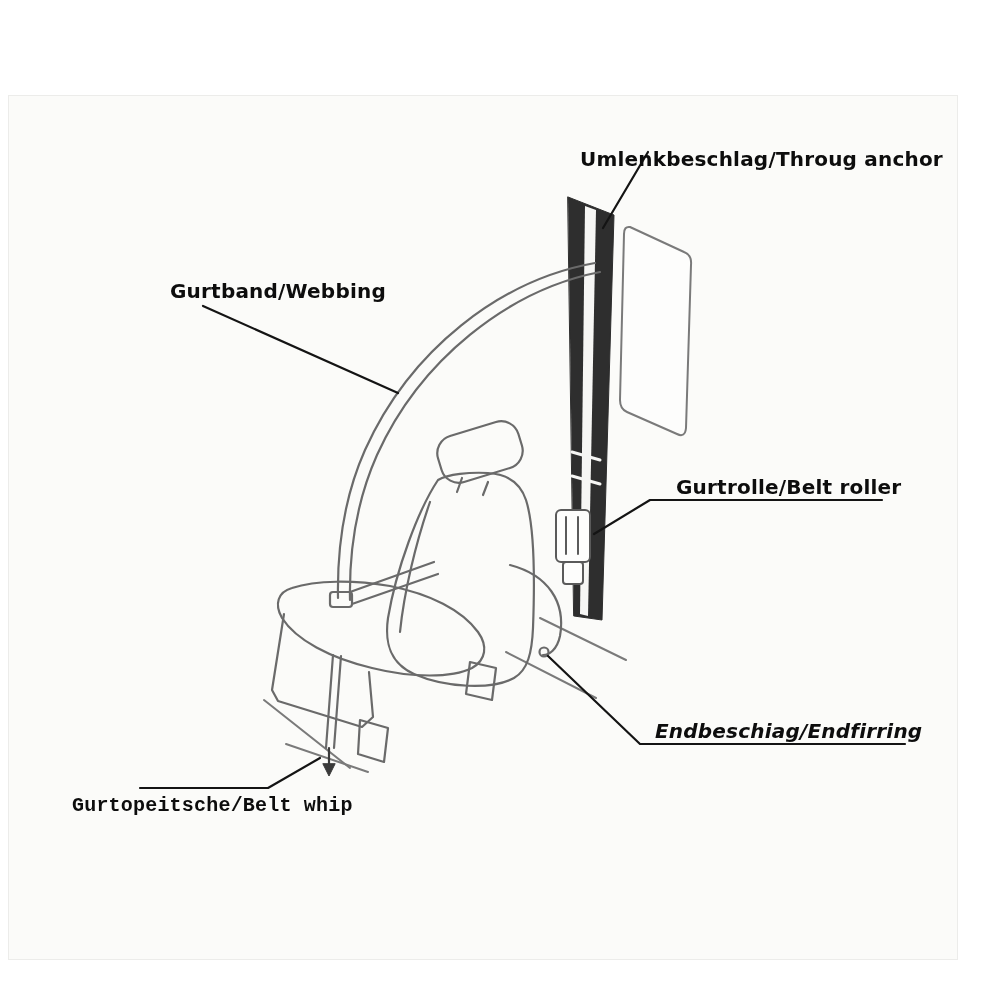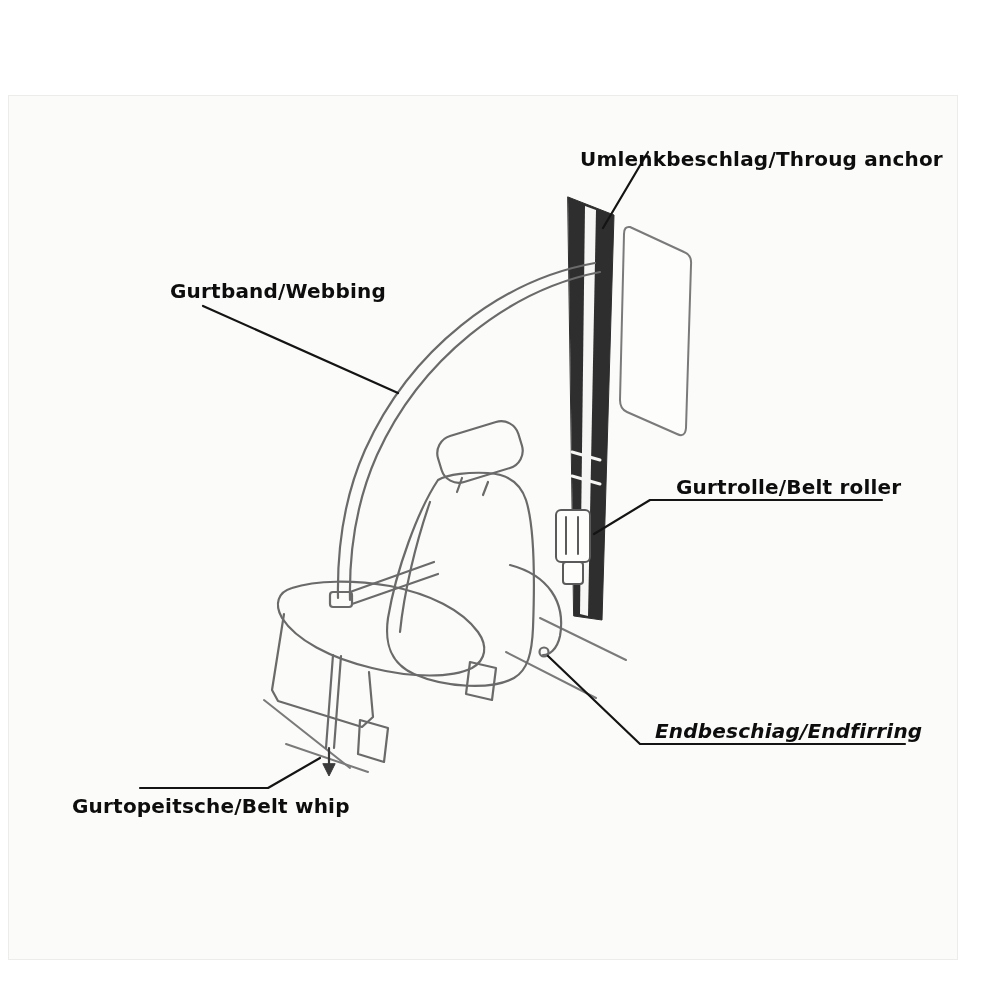--- a/index.html
+++ b/index.html
@@ -27,21 +27,21 @@
     font-weight:700;
     font-size:20px;
     color:var(--text);
     letter-spacing:0.2px;
     white-space:nowrap;
   }
   .lbl-through-anchor{left:580px;top:123px;margin-top:24px;}
   .lbl-webbing{left:170px;top:279px;}
   .lbl-belt-roller{left:676px;top:475px;}
   .lbl-end-fitting{left:655px;top:719px;font-style:italic;}
-  .lbl-belt-whip{left:72px;top:794px;}
+  .lbl-belt-whip{left:72px;top:794px;font-family:Liberation Mono, monospace;}
 </style>
 </head>
 <body>
 
 <div class="stage">
 
   <div class="scan-area"></div>
 
   <svg class="diagram" width="1000" height="1000" viewBox="0 0 1000 1000" fill="none" stroke-linecap="round" stroke-linejoin="round">
 

